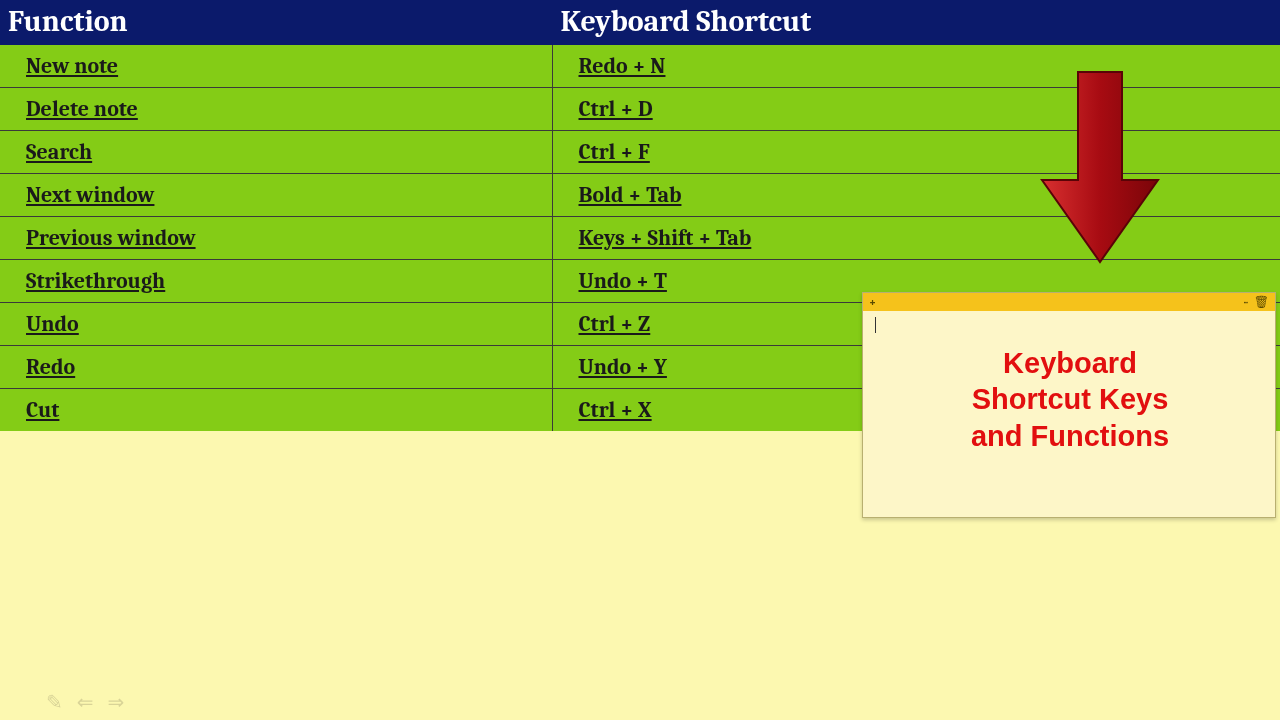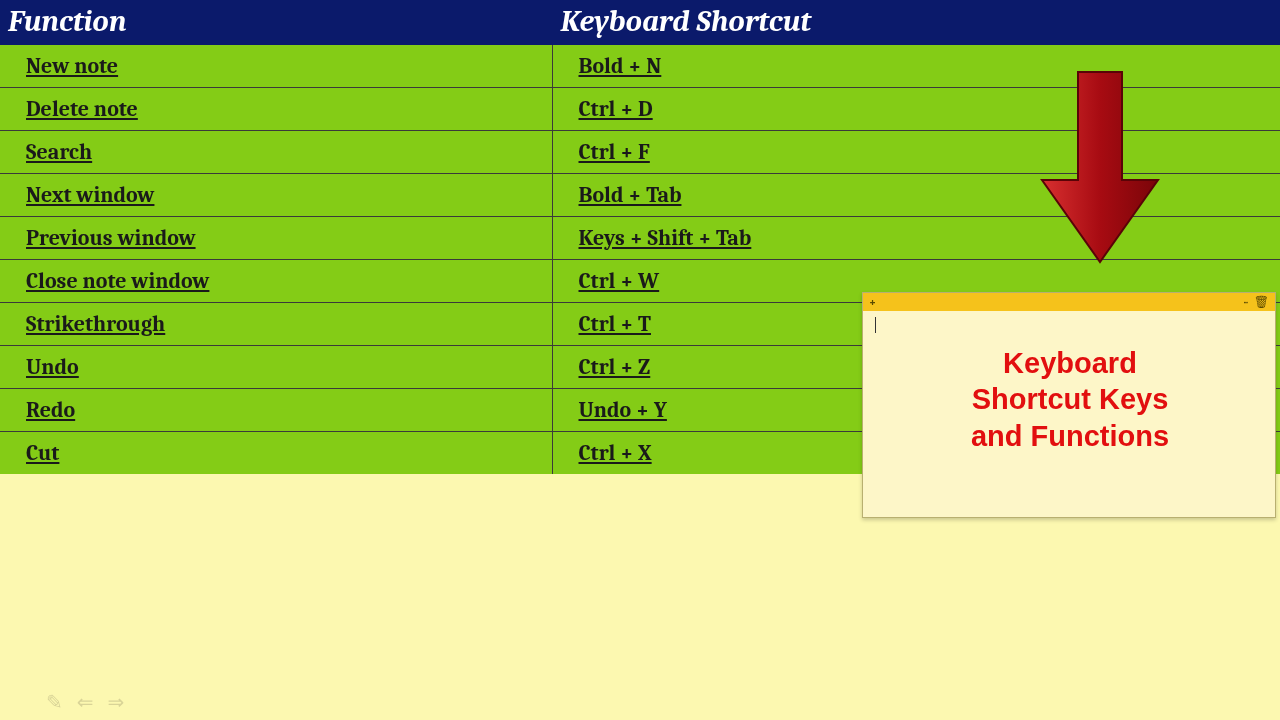--- a/index.html
+++ b/index.html
@@ -17,21 +17,20 @@
   table.shortcuts col.c1 { width: 552px; }
   table.shortcuts col.c2 { width: 728px; }
   table.shortcuts thead th {
     background: #0b1a6b;
     color: #ffffff;
     font-weight: 700;
     font-size: 30px;
     text-align: left;
     padding: 4px 8px 6px 8px;
     border-right: 1px solid #0b1a6b;
-    font-style: italic;
   }
   table.shortcuts tbody td {
     font-size: 22px;
     font-weight: 700;
     color: #1a1a1a;
     padding: 8px 8px 8px 26px;
     border-bottom: 1px solid #3a3a3a;
     background: #84cc16;
     white-space: nowrap;
     text-decoration: underline;
@@ -121,45 +120,41 @@
     </colgroup>
   <thead>
     <tr>
       <th>Function</th>
       <th>Keyboard Shortcut</th>
     </tr>
   </thead>
   <tbody id="rows">
       <tr>
         <td>New note</td>
-        <td>Bold + N</td>
+        <td>Redo + N</td>
       </tr>
       <tr>
         <td>Delete note</td>
         <td>Ctrl + D</td>
       </tr>
       <tr>
         <td>Search</td>
         <td>Ctrl + F</td>
       </tr>
       <tr>
         <td>Next window</td>
         <td>Bold + Tab</td>
       </tr>
       <tr>
         <td>Previous window</td>
         <td>Keys + Shift + Tab</td>
       </tr>
       <tr>
-        <td>Close note window</td>
-        <td>Ctrl + W</td>
-      </tr>
-      <tr>
         <td>Strikethrough</td>
-        <td>Ctrl + T</td>
+        <td>Undo + T</td>
       </tr>
       <tr>
         <td>Undo</td>
         <td>Ctrl + Z</td>
       </tr>
       <tr>
         <td>Redo</td>
         <td>Undo + Y</td>
       </tr>
       <tr class="last">

